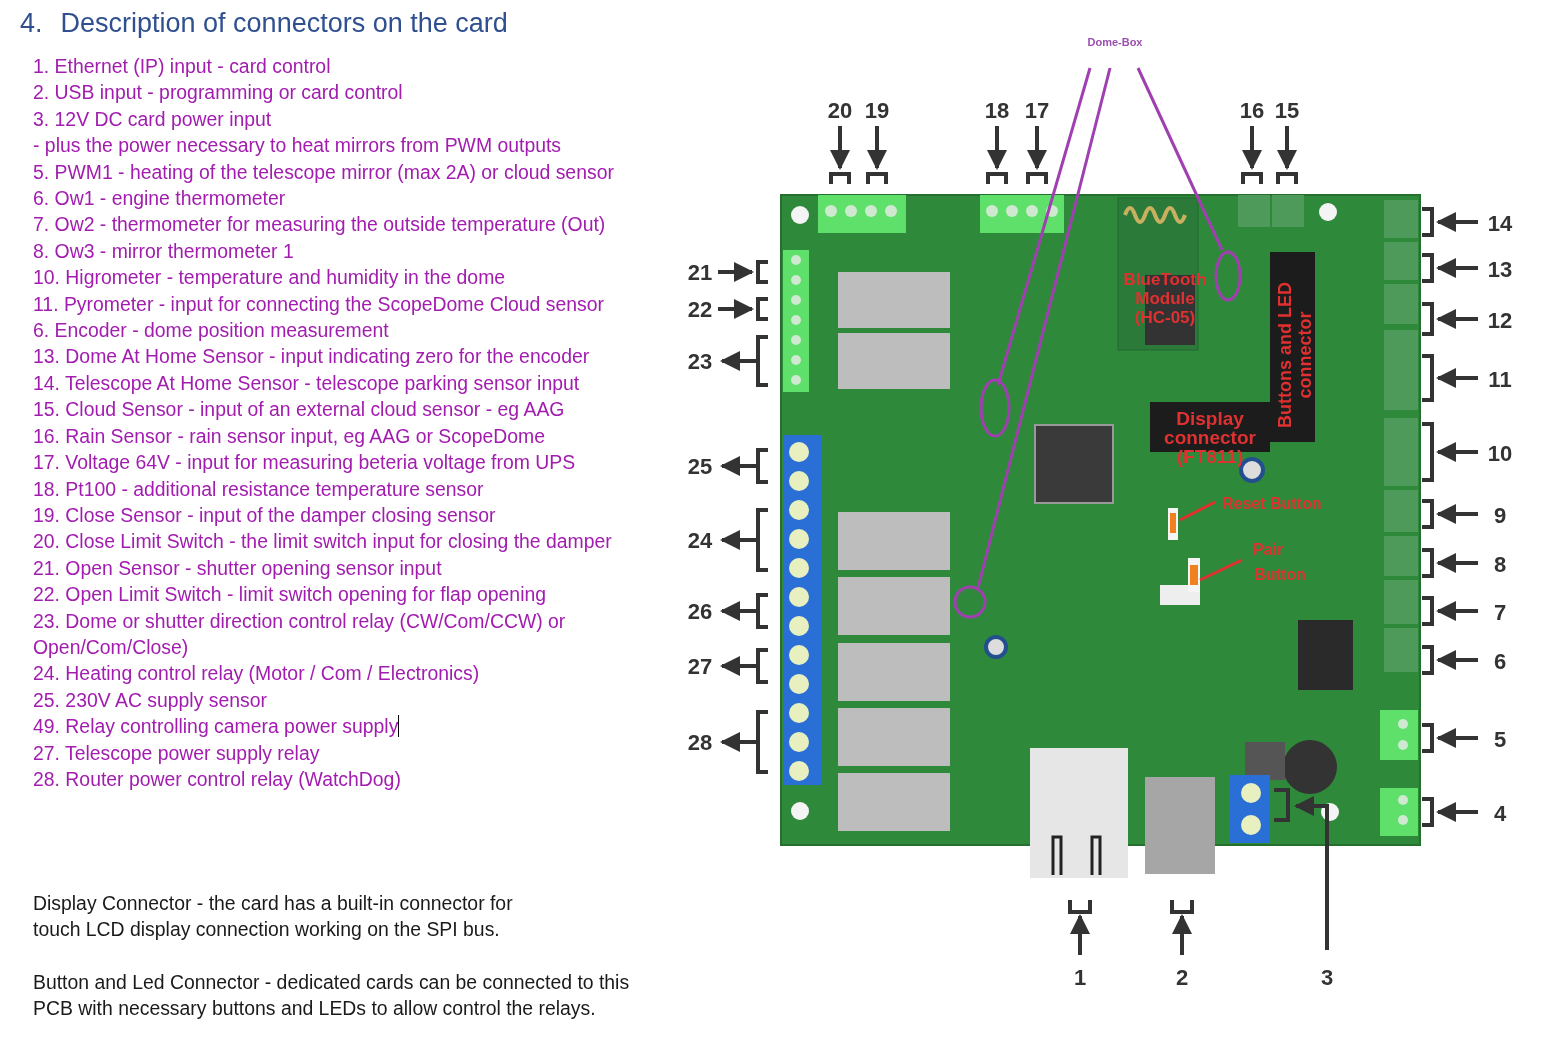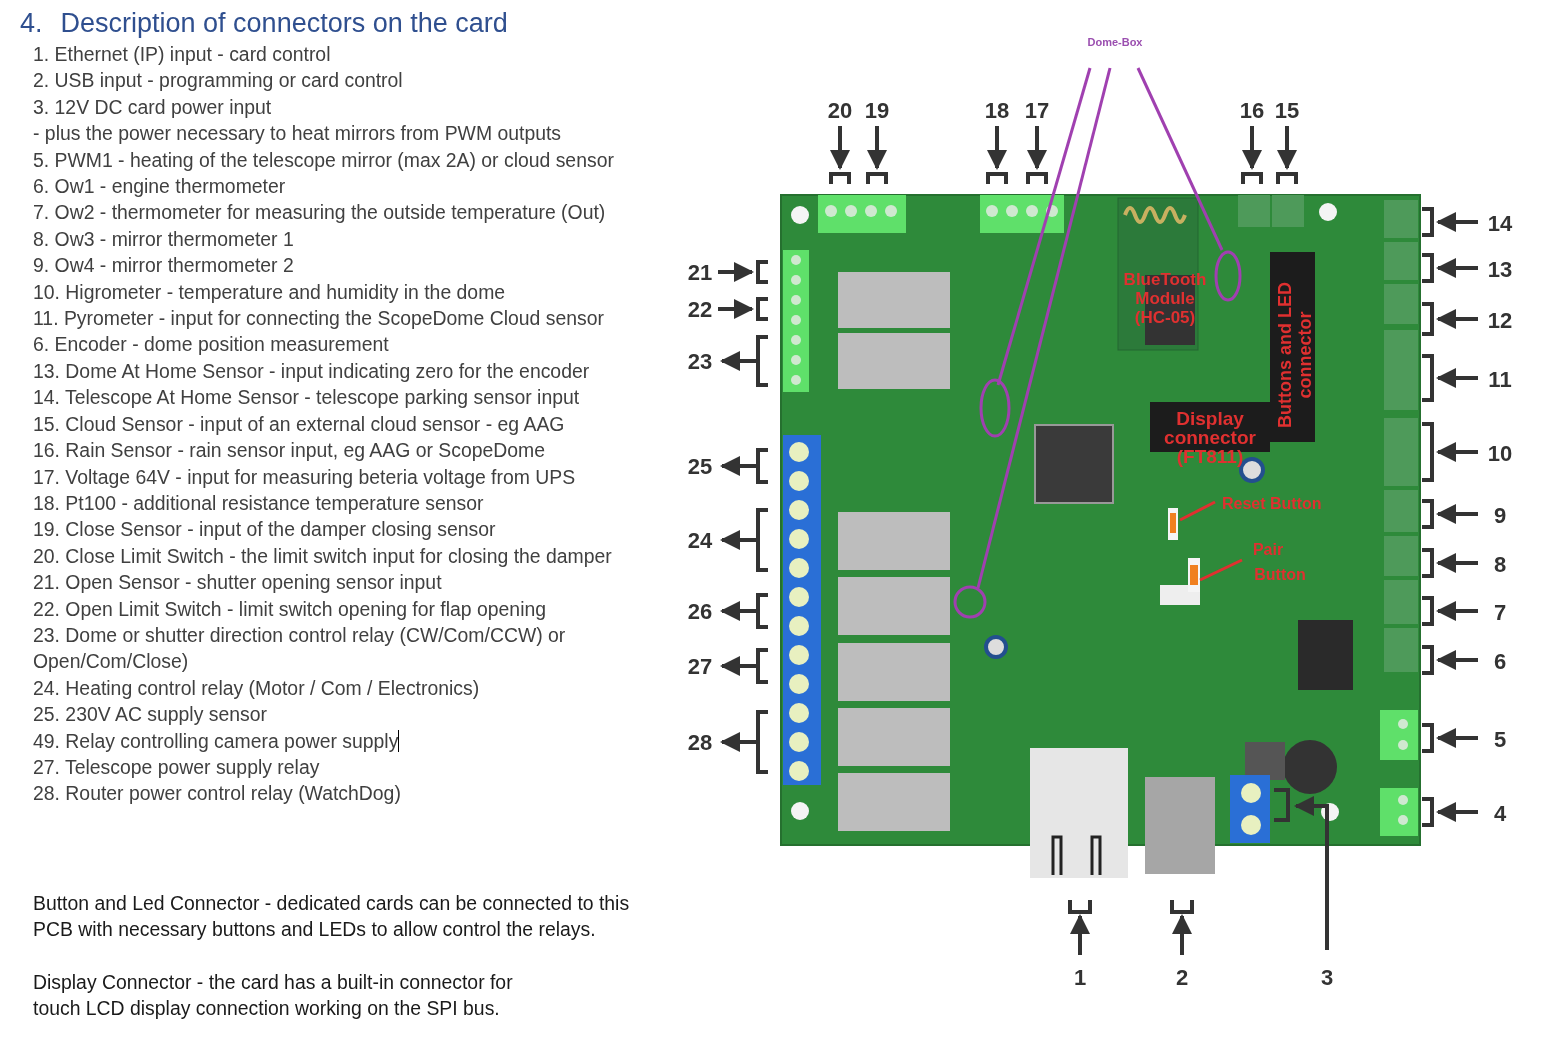--- a/index.html
+++ b/index.html
@@ -1,19 +1,19 @@
 <!DOCTYPE html>
 <html><head>
 <meta charset="utf-8">
 <style>
   html, body { margin:0; padding:0; background:#ffffff; }
   body { width:1546px; height:1057px; position:relative; overflow:hidden; font-family:"Liberation Sans", sans-serif; }
   .title { position:absolute; left:20px; top:8px; font-family:"Liberation Sans", sans-serif; font-weight:normal; font-size:27px; color:#2f4f8f; white-space:nowrap; }
   .title .num { margin-right:18px; }
-  .list { position:absolute; left:33px; top:41px; font-family:"Liberation Sans", sans-serif; font-size:19.4px; line-height:26.4px; color:#404040; }
+  .list { position:absolute; left:33px; top:53px; font-family:"Liberation Sans", sans-serif; font-size:19.4px; line-height:26.4px; color:#a21caf; }
   .list div { white-space:nowrap; }
   .notes { position:absolute; left:33px; top:890px; font-family:"Liberation Sans", sans-serif; font-size:19.4px; line-height:26.4px; color:#1a1a1a; }
   .notes p { margin:0 0 26px 0; white-space:nowrap; }
   .caret { display:inline-block; width:1px; height:22px; background:#000; vertical-align:-4px; }
   svg#board { position:absolute; left:0; top:0; }
   .lbl { font-family:"Liberation Sans", sans-serif; font-weight:bold; font-size:22px; fill:#333; }
   .red-lbl { font-family:"Liberation Sans", sans-serif; font-weight:bold; fill:#e03030; }
   .dome { font-family:"Liberation Sans", sans-serif; font-size:11px; fill:#9b4fb0; font-weight:bold; }
 </style>
 </head>
@@ -23,21 +23,20 @@
 
 <div class="list">
   <div>1. Ethernet (IP) input - card control</div>
   <div>2. USB input - programming or card control</div>
   <div>3. 12V DC card power input</div>
   <div>- plus the power necessary to heat mirrors from PWM outputs</div>
   <div>5. PWM1 - heating of the telescope mirror (max 2A) or cloud sensor</div>
   <div>6. Ow1 - engine thermometer</div>
   <div>7. Ow2 - thermometer for measuring the outside temperature (Out)</div>
   <div>8. Ow3 - mirror thermometer 1</div>
-  <div>9. Ow4 - mirror thermometer 2</div>
   <div>10. Higrometer - temperature and humidity in the dome</div>
   <div>11. Pyrometer - input for connecting the ScopeDome Cloud sensor</div>
   <div>6. Encoder - dome position measurement</div>
   <div>13. Dome At Home Sensor - input indicating zero for the encoder</div>
   <div>14. Telescope At Home Sensor - telescope parking sensor input</div>
   <div>15. Cloud Sensor - input of an external cloud sensor - eg AAG</div>
   <div>16. Rain Sensor - rain sensor input, eg AAG or ScopeDome</div>
   <div>17. Voltage 64V - input for measuring beteria voltage from UPS</div>
   <div>18. Pt100 - additional resistance temperature sensor</div>
   <div>19. Close Sensor - input of the damper closing sensor</div>
@@ -47,22 +46,22 @@
   <div>23. Dome or shutter direction control relay (CW/Com/CCW) or</div>
   <div>Open/Com/Close)</div>
   <div>24. Heating control relay (Motor / Com / Electronics)</div>
   <div>25. 230V AC supply sensor</div>
   <div><span>49. Relay controlling camera power supply</span><span class="caret"></span></div>
   <div>27. Telescope power supply relay</div>
   <div>28. Router power control relay (WatchDog)</div>
 </div>
 
 <div class="notes">
+  <p><span>Display Connector - the card has a built-in connector for</span><br><span>touch LCD display connection working on the SPI bus.</span></p>
   <p><span>Button and Led Connector - dedicated cards can be connected to this</span><br><span>PCB with necessary buttons and LEDs to allow control the relays.</span></p>
-  <p><span>Display Connector - the card has a built-in connector for</span><br><span>touch LCD display connection working on the SPI bus.</span></p>
 </div>
 
 <svg id="board" width="1546" height="1057">
   <defs>
     <marker id="ah" markerWidth="10" markerHeight="10" refX="9" refY="5" orient="auto" markerUnits="userSpaceOnUse">
       <path d="M0,0 L10,5 L0,10 z" fill="#333"></path>
     </marker>
     <marker id="ah2" viewBox="0 0 10 10" markerWidth="20" markerHeight="20" refX="9" refY="5" orient="auto" markerUnits="userSpaceOnUse">
       <path d="M0,0 L10,5 L0,10 z" fill="#333"></path>
     </marker>

